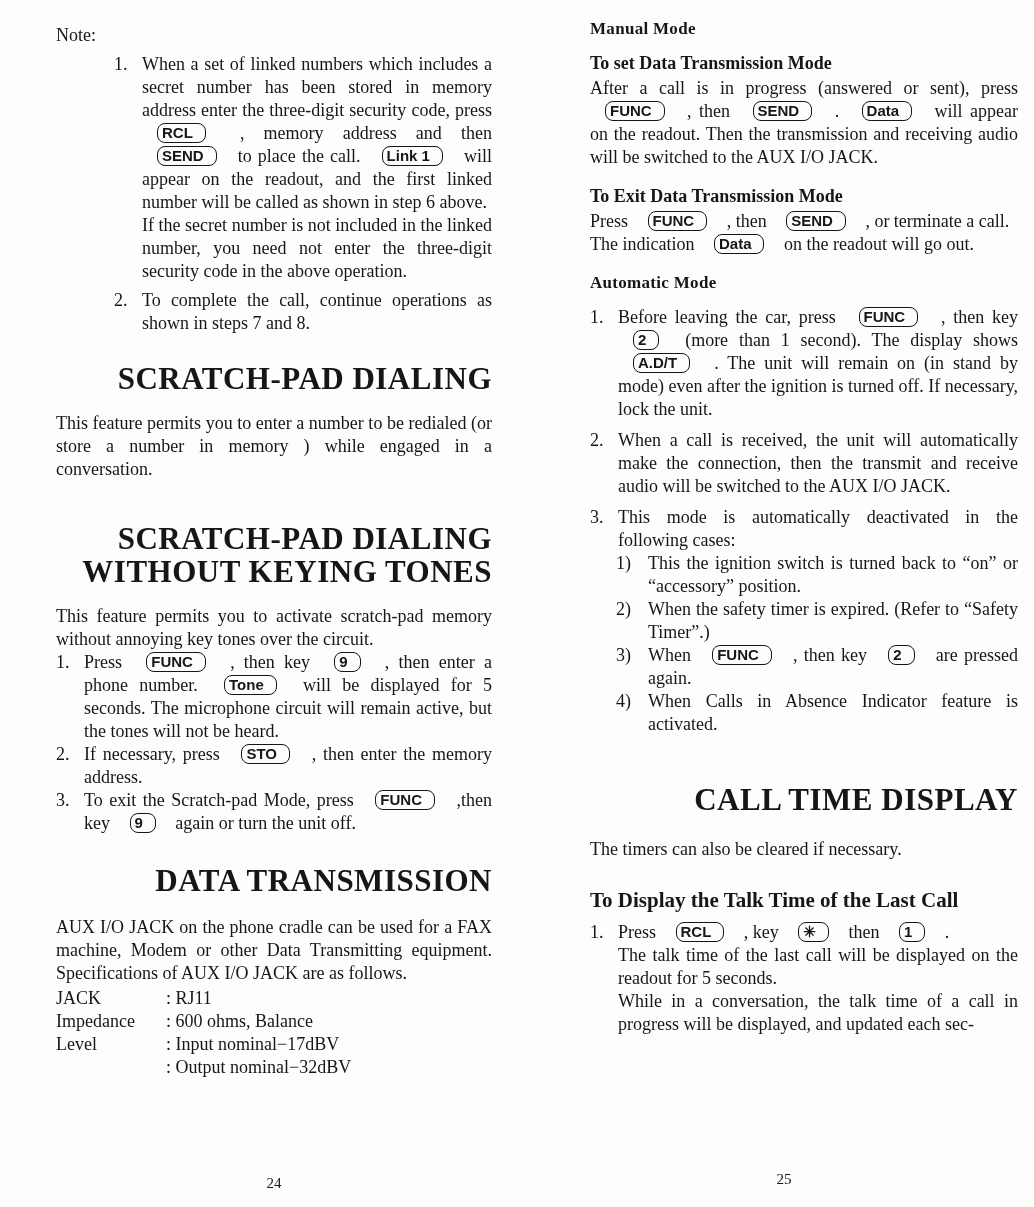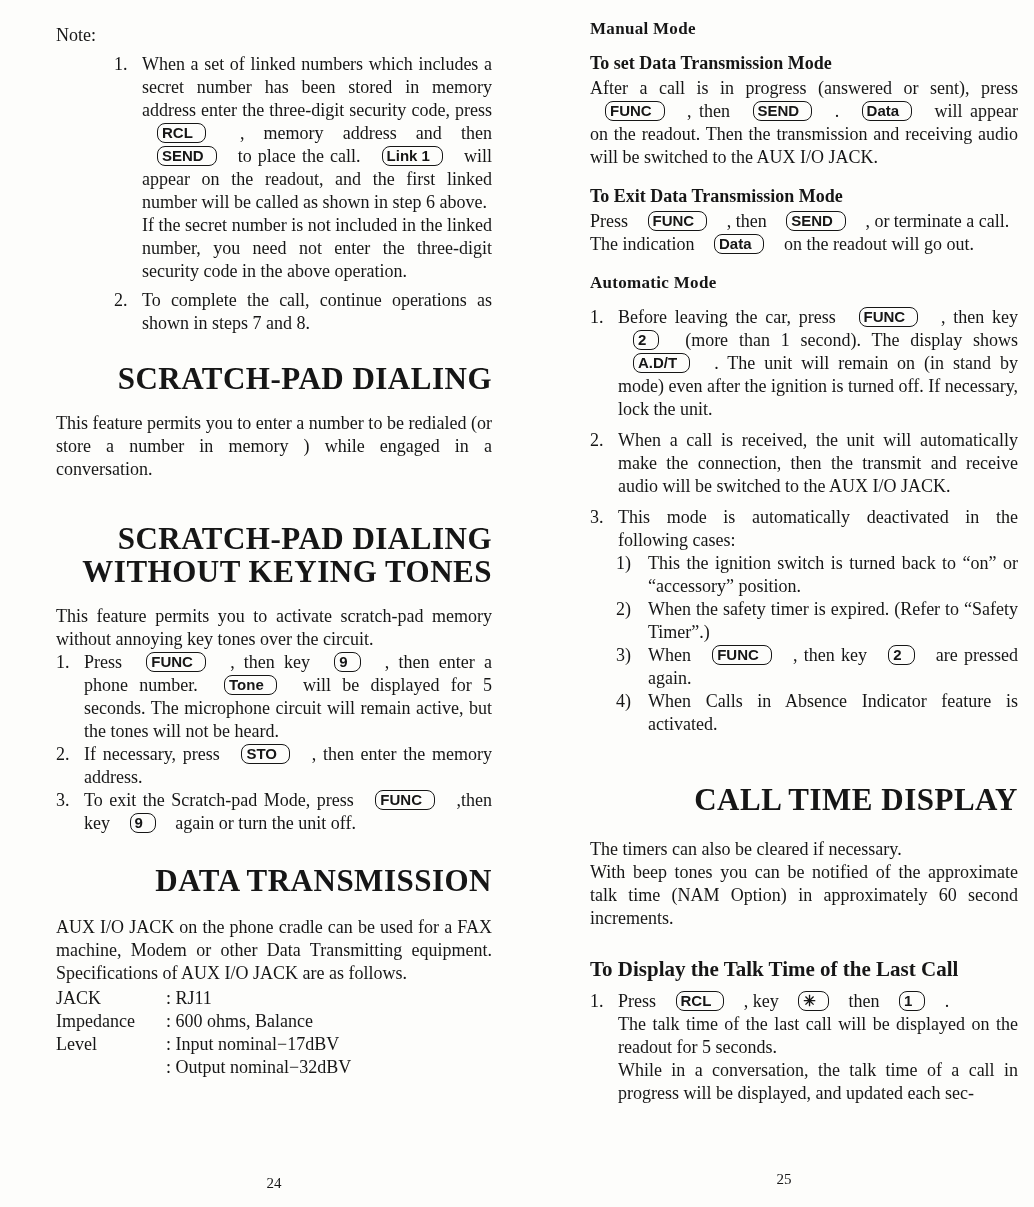--- a/index.html
+++ b/index.html
@@ -203,21 +203,20 @@
       <div class="li">
         <span class="num">4)</span>
         <div class="li-body jt">When Calls in Absence Indicator feature is activated.</div>
       </div>
     </div>
   </div>
 
   <h1 class="section-title t-call">CALL TIME DISPLAY</h1>
 
   <p class="para jt">The timers can also be cleared if necessary.</p>
-  <p class="para jt">With beep tones you can be notified of the approximate talk time (NAM Option) in approximately 60 second increments.</p>
 
   <div class="display-head">To Display the Talk Time of the Last Call</div>
 
   <div class="li">
     <span class="num">1.</span>
     <div class="li-body jt">Press <span class="keycap">RCL</span> , key <span class="keycap">✳</span> then <span class="keycap">1</span> .<br>The talk time of the last call will be displayed on the readout for 5 seconds.<br>While in a conversation, the talk time of a call in progress will be displayed, and updated each sec-</div>
   </div>
 
 </div>
 

